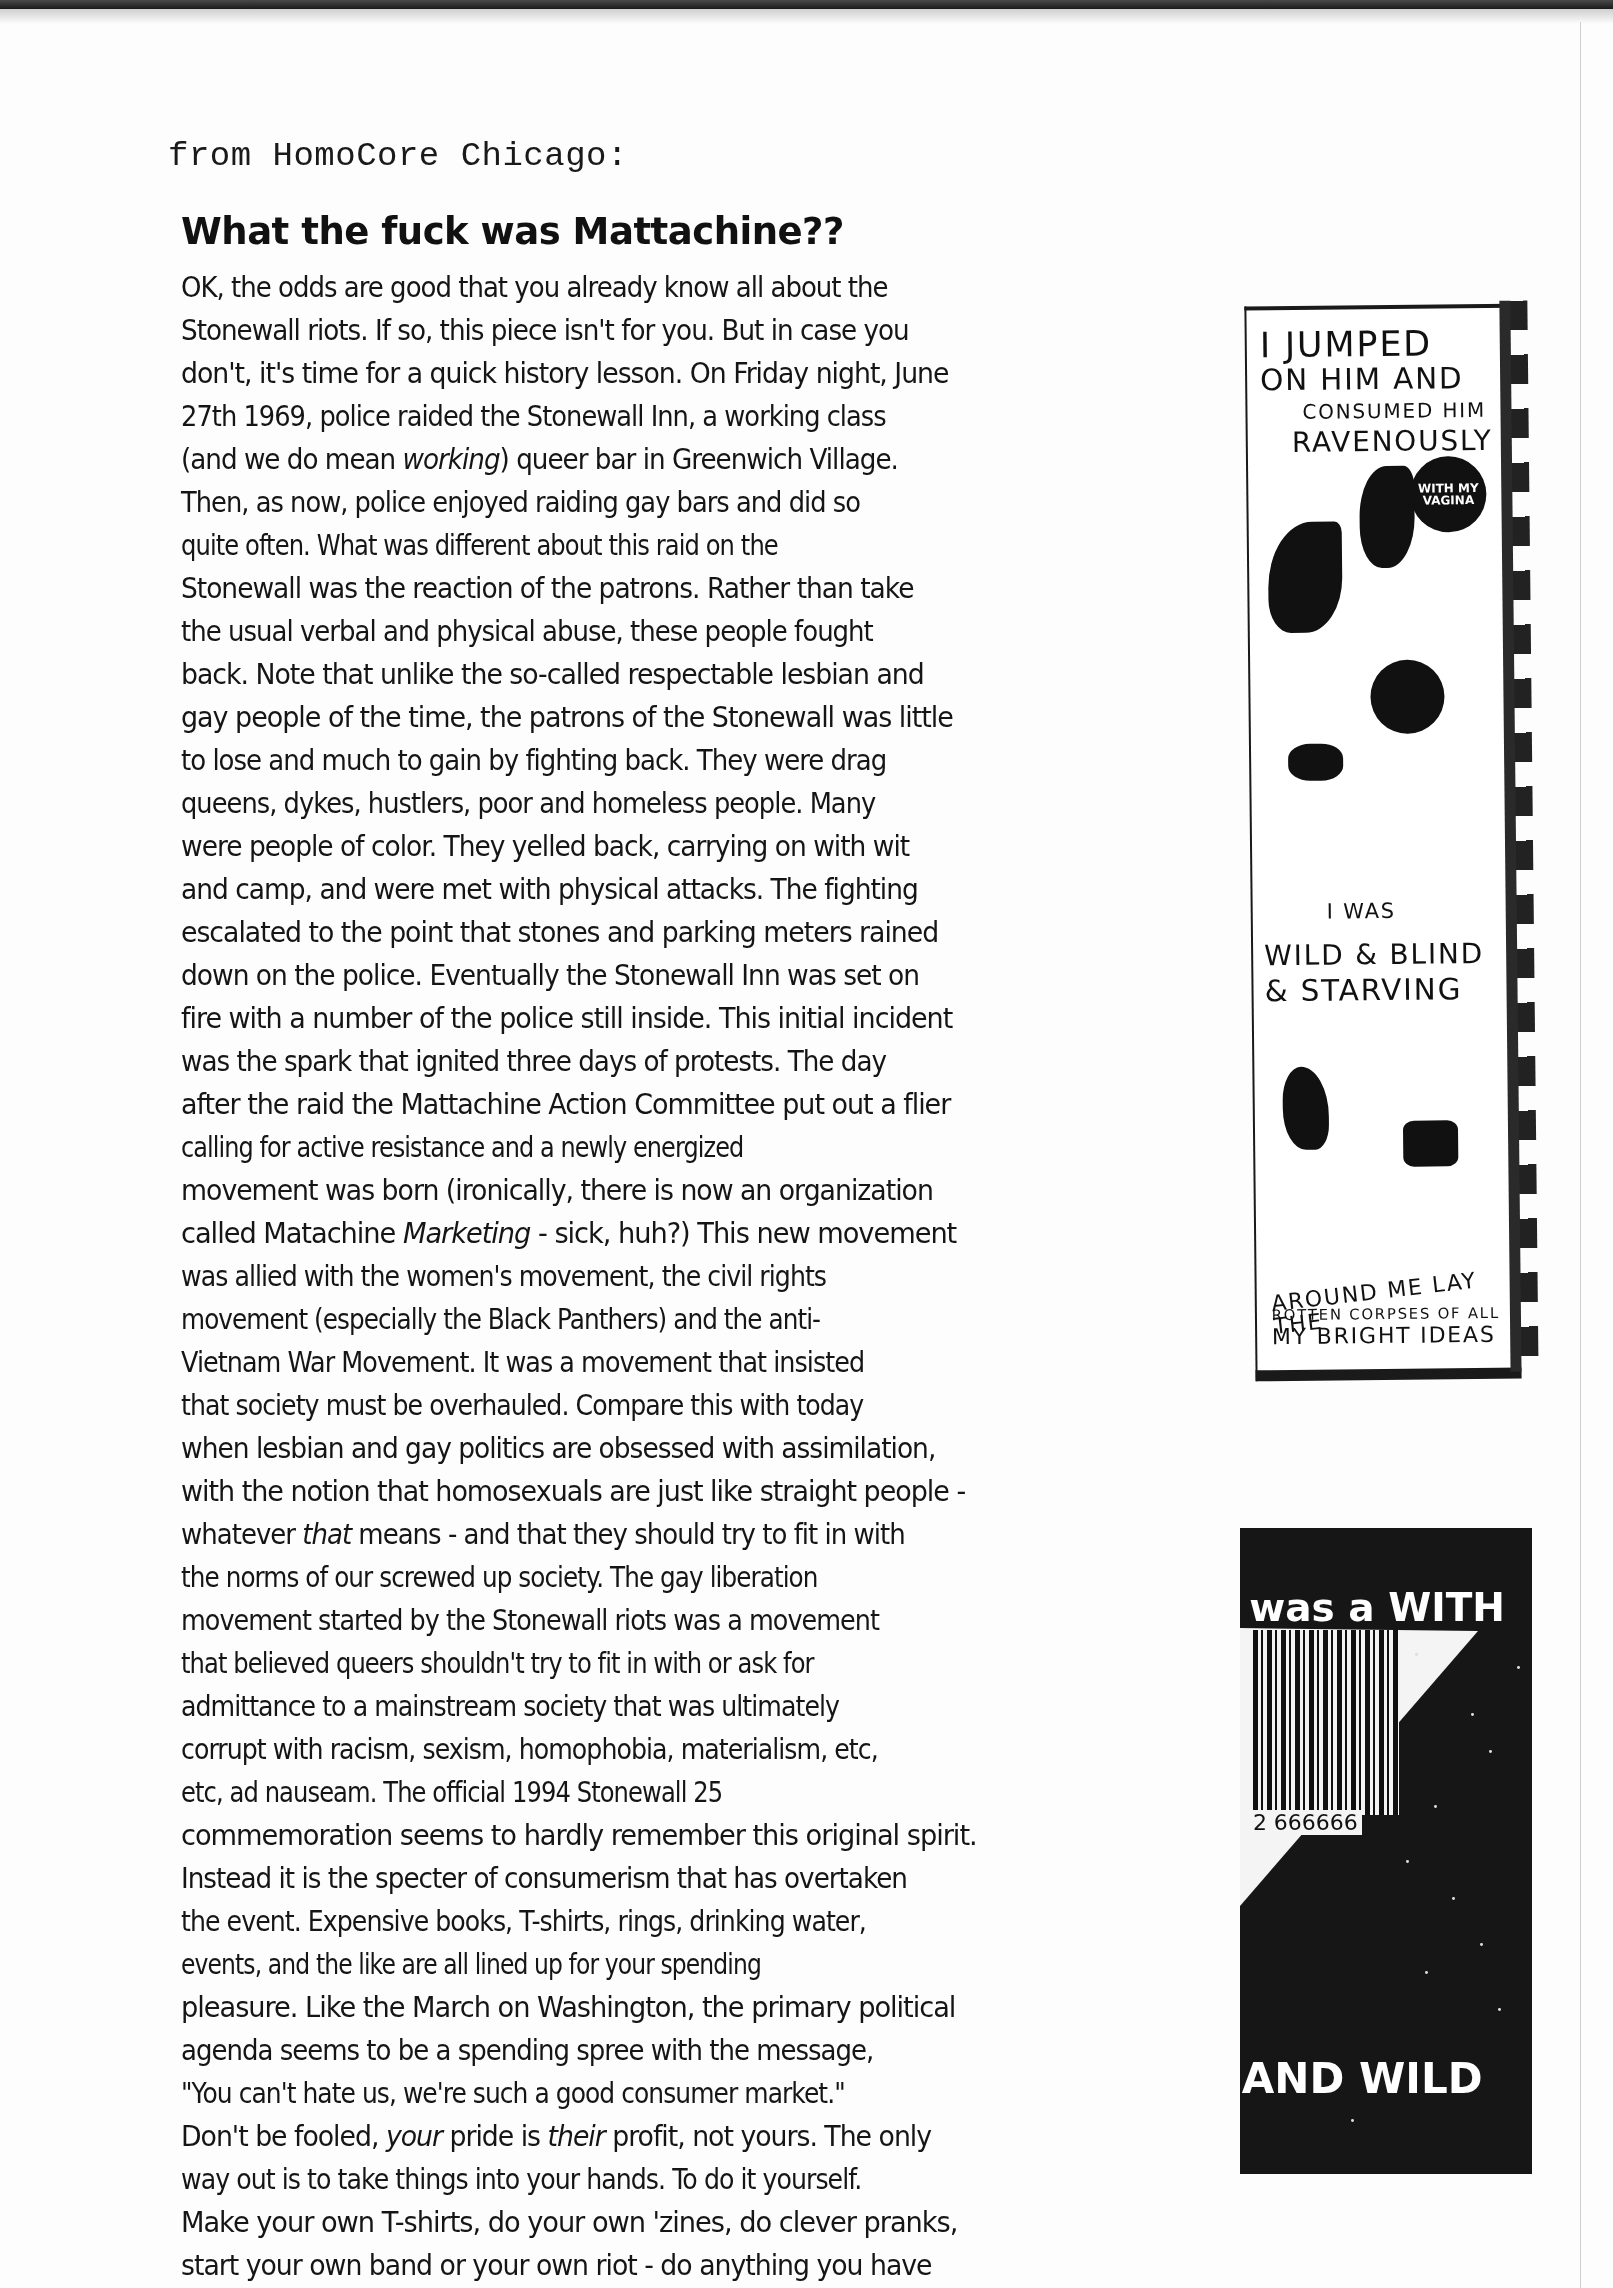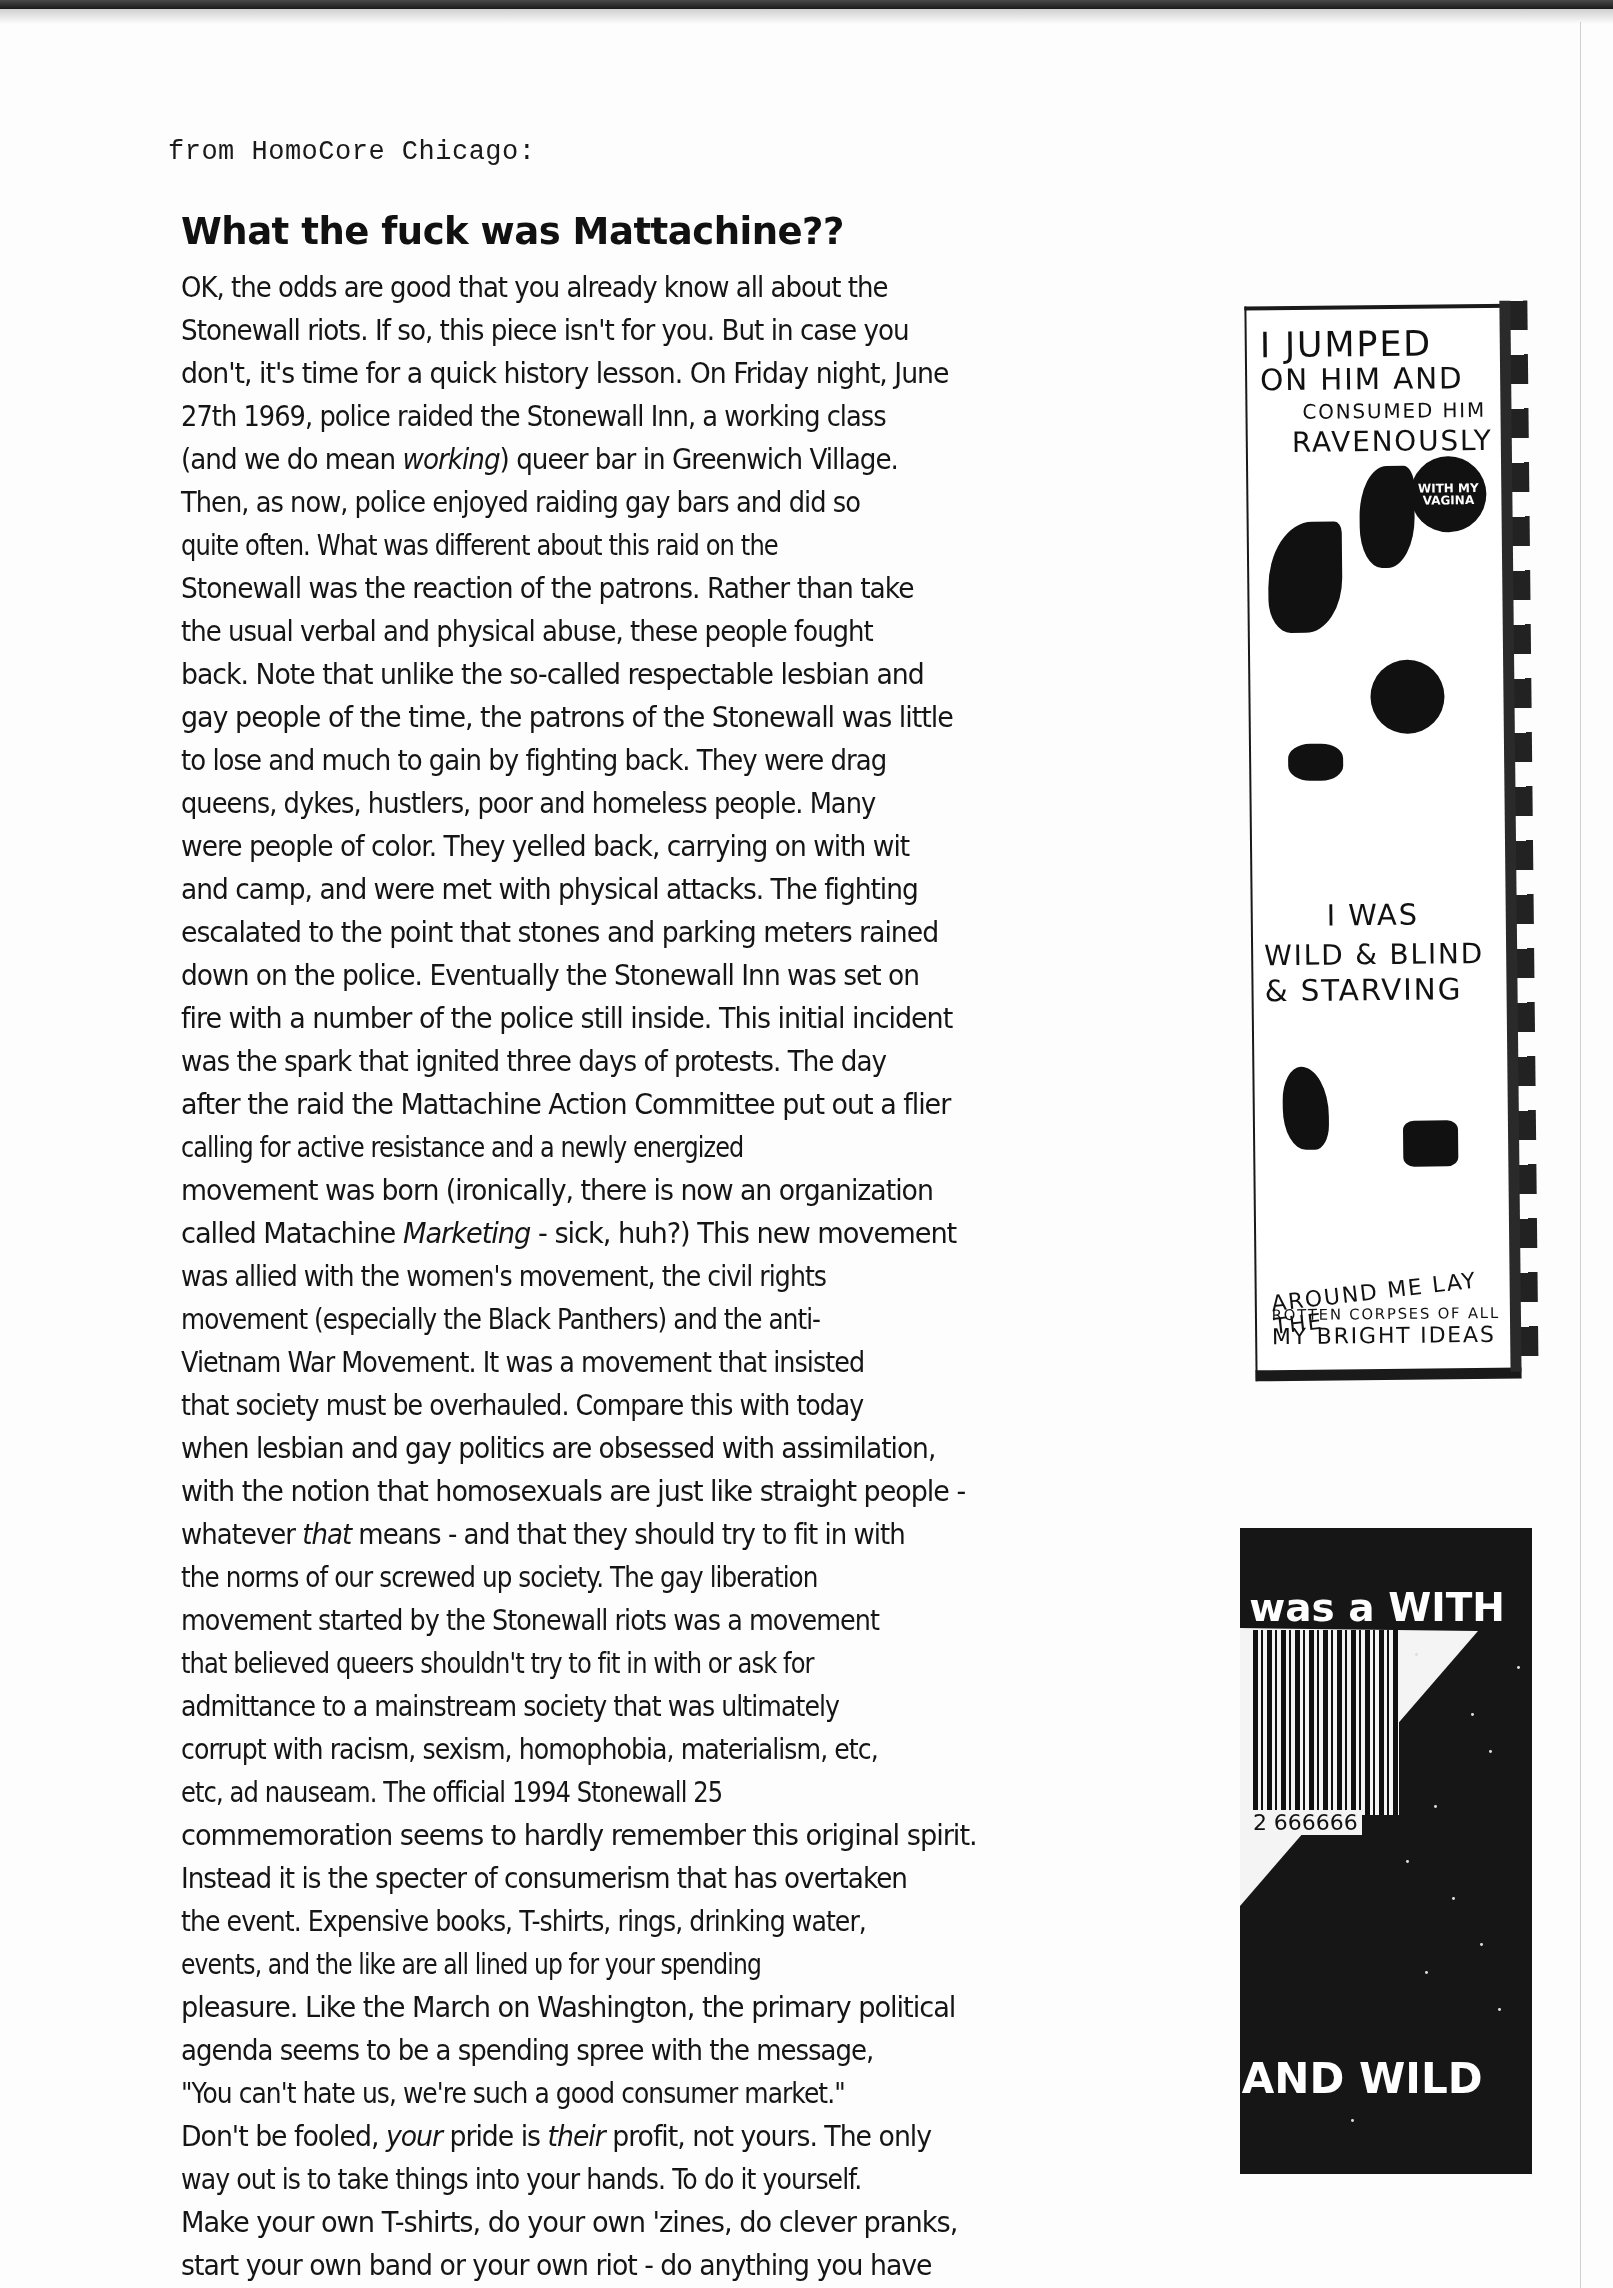--- a/index.html
+++ b/index.html
@@ -15,21 +15,21 @@
   .top-shadow {
     position: absolute; left: 0; top: 9.2px; width: 1613px; height: 14.8px;
     background: linear-gradient(#cfcfcf, rgba(253,253,253,0));
   }
   .page-fold {
     position: absolute; left: 1580px; top: 22px; width: 0.9px; height: 2267px;
     background: #cfcfcf;
   }
   .source-line {
     position: absolute; left: 168px; top: 137px;
-    font-family: "Liberation Mono", monospace; font-size: 27px; font-weight: normal;
+    font-family: "Liberation Mono", monospace; font-size: 34px; font-weight: normal;
     letter-spacing: 0.5px; color: #1a1a1a;
   }
   .article-title {
     position: absolute; left: 181px; top: 210px;
     font-family: "DejaVu Sans", sans-serif; font-weight: bold; font-size: 37px;
     letter-spacing: -0.5px; color: #111;
   }
   .article-body {
     position: absolute; left: 181px; top: 266px; width: 1061px;
   }
@@ -62,21 +62,21 @@
   .ct-1 { left: 13px; top: 16.6px; font-size: 35px; }
   .ct-2 { left: 13px; top: 55px; font-size: 29.5px; }
   .ct-3 { left: 55px; top: 92px; font-size: 20px; }
   .ct-4 { left: 44px; top: 118px; font-size: 28px; }
   .ct-bubble {
     position: absolute; left: 162px; top: 148px; width: 76px; height: 76px; border-radius: 50%;
     background: #111; color: #fff; font-size: 12px; font-weight: bold; text-align: center;
     display: flex; align-items: center; justify-content: center; line-height: 1.0;
     font-family: "DejaVu Sans", sans-serif;
   }
-  .ct-5 { left: 74px; top: 591px; font-size: 29px; }
+  .ct-5 { left: 74px; top: 591px; font-size: 21px; }
   .ct-6 { left: 11px; top: 631px; font-size: 28px; }
   .ct-7 { left: 11px; top: 666px; font-size: 29.5px; }
   .ct-8 { left: 14.8px; top: 969px; font-size: 22px; transform: rotate(-6deg); }
   .ct-9 { left: 14.8px; top: 997px; font-size: 14.8px; }
   .ct-10 { left: 14.8px; top: 1015px; font-size: 22px; }
   .blob { position: absolute; background: #111; border-radius: 50%; }
 
   
   .ad {
     position: absolute; left: 1240px; top: 1528px; width: 292px; height: 646px;

